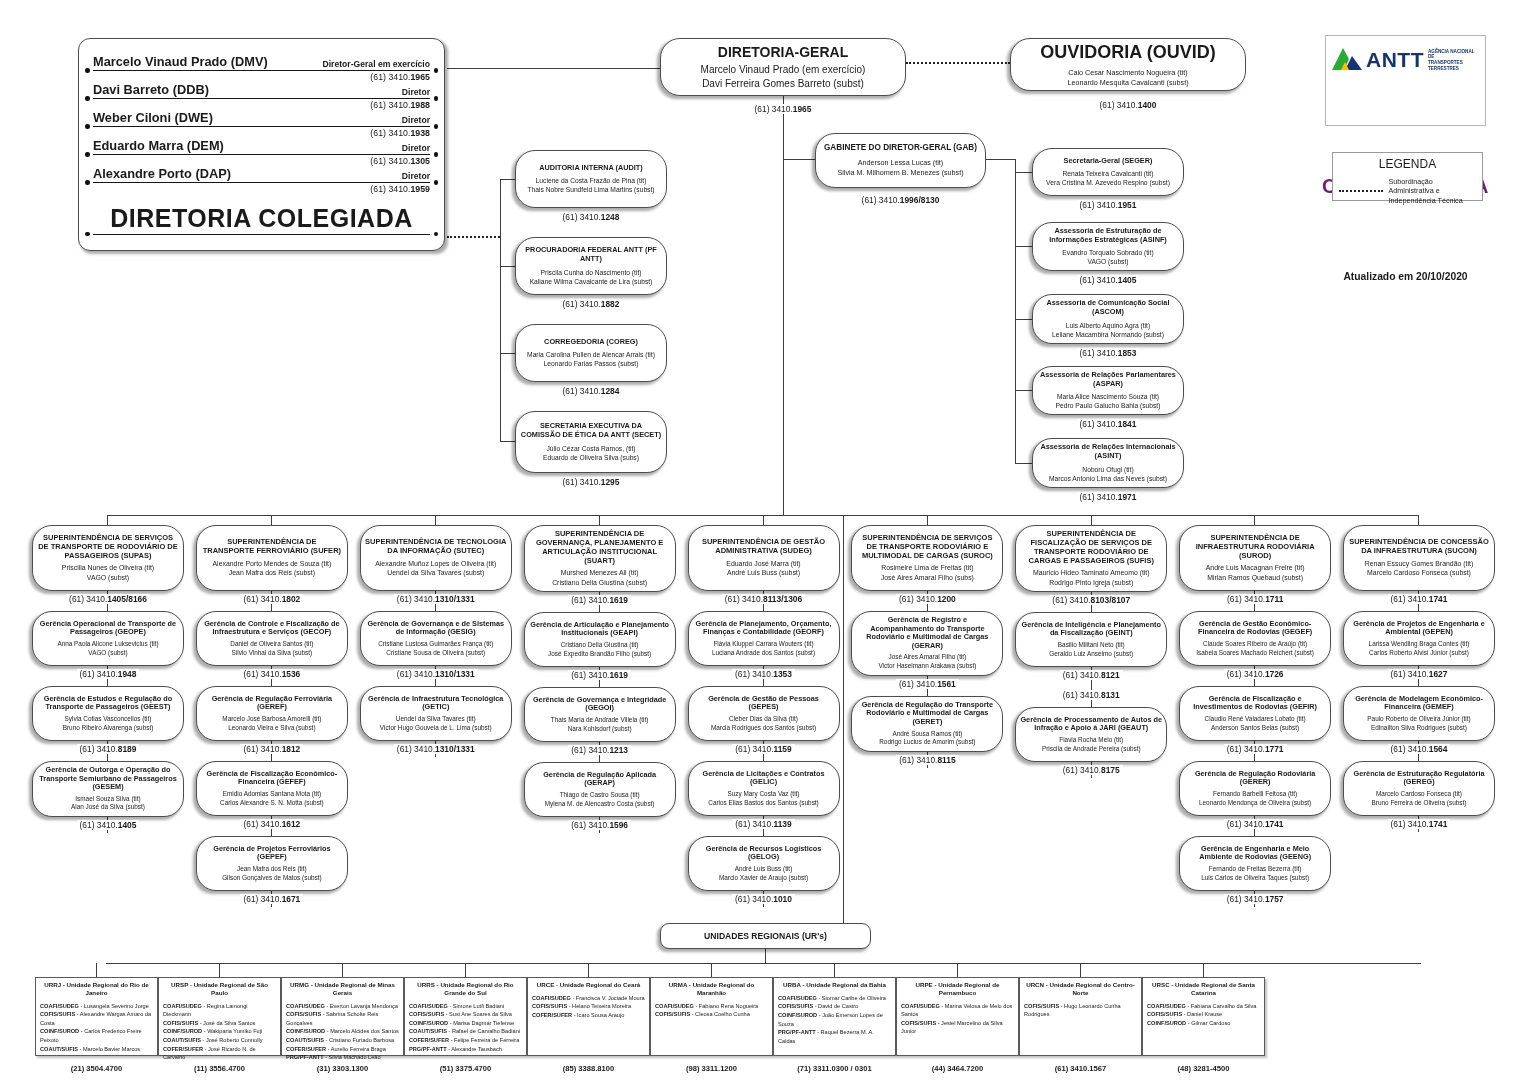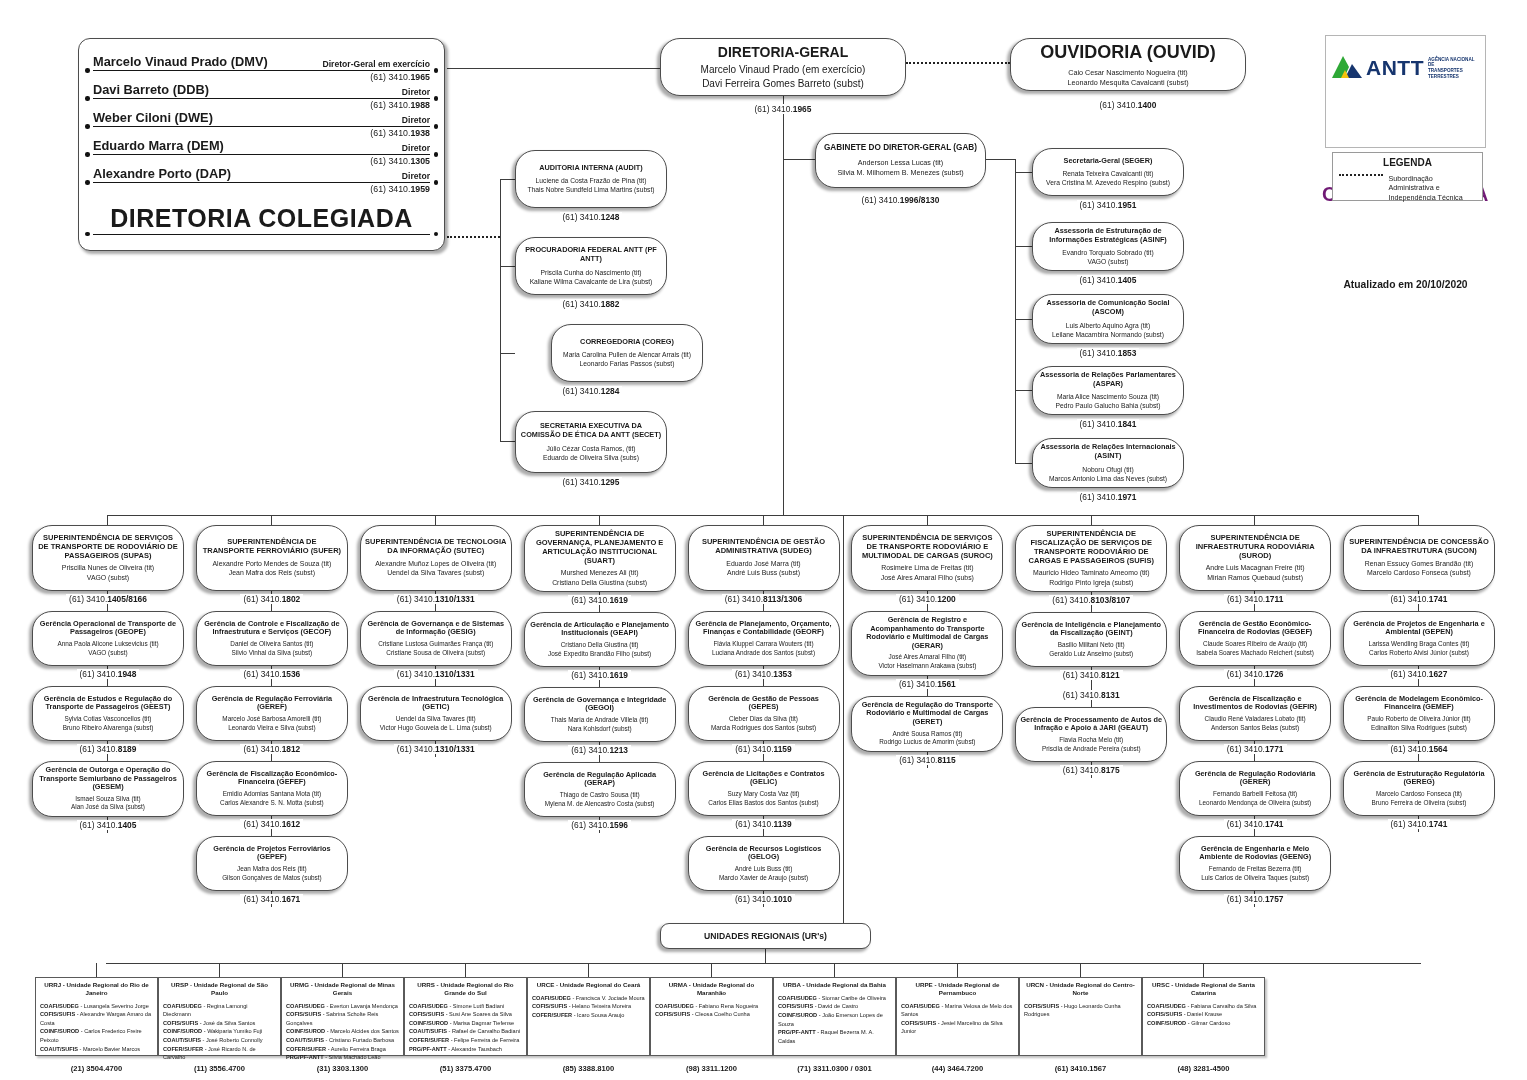--- a/index.html
+++ b/index.html
@@ -54,34 +54,34 @@
   #gab-phone{position:absolute;left:815px;top:192px;width:171px;}
 
   
   .unit{position:absolute;width:152px;z-index:2;}
   .unit .box{width:100%;}
   .unit .bt{font-size:7.3px;}
   .unit .bn{font-size:6.7px;margin-top:4px;}
   .unit .phone{margin-top:4px;}
 
   
-  #logo-box{position:absolute;left:1325px;top:35px;width:161px;height:113px;
+  #logo-box{position:absolute;left:1325px;top:35px;width:161px;height:91px;
     border:1px solid #b5b5b5;background:#fff;box-sizing:border-box;
-    display:flex;flex-direction:column;align-items:center;padding:18px 6px 4px;z-index:2;gap:48px;}
+    display:flex;flex-direction:column;align-items:center;padding:10px 6px 4px;z-index:2;gap:48px;}
   #logo-row{display:flex;align-items:center;gap:4px;}
   #logo-antt{font-weight:bold;font-size:21px;color:#16356e;letter-spacing:.5px;}
   #logo-cap{font-size:4.6px;font-weight:bold;color:#16356e;line-height:1.25;text-align:left;}
   #logo-bar{width:142px;height:4px;background:#0e7a3c;margin-top:2px;}
   #logo-title{font-weight:bold;font-size:19.5px;color:#701a75;letter-spacing:.5px;margin-top:3px;}
   #logo-upd{font-weight:bold;font-size:10.3px;margin-top:25px;}
   #legend-box{position:absolute;left:1332px;top:152px;width:151px;height:49px;
     border:1px solid #9a9a9a;background:#fff;box-sizing:border-box;
     display:flex;flex-direction:column;align-items:center;padding:4px;z-index:2;}
-  #legend-title{font-weight:bold;font-size:10px;}
-  #legend-row{display:flex;gap:6px;margin-top:6px;}
+  #legend-title{font-weight:normal;font-size:12px;}
+  #legend-row{display:flex;align-items:center;gap:6px;margin-top:6px;}
   #legend-dots{width:44px;border-top:2.2px dotted #222;}
   #legend-text{font-size:7.2px;line-height:1.3;width:88px;}
 
   
   #sup-row{position:absolute;left:32px;top:515px;width:1463px;display:flex;
     justify-content:space-between;align-items:flex-start;}
   .sup-col{width:152px;position:relative;padding-top:10px;box-sizing:border-box;
     display:flex;flex-direction:column;}
   .sup-col::before{content:'';position:absolute;left:calc(50% - .75px);top:0;bottom:4px;
     border-left:1.5px solid #3d3d3d;z-index:0;}
@@ -228,21 +228,21 @@
         <div class="box" style="min-height: 58px;">
           <div class="bt">PROCURADORIA FEDERAL ANTT (PF ANTT)</div>
           <div class="bn">
             <div>Priscila Cunha do Nascimento (tit)</div>
             <div>Kaliane Wilma Cavalcante de Lira (subst)</div>
           </div>
         </div>
         <div class="phone"><span>(61) 3410.<b>1882</b></span></div>
       </div>
       <div class="unit" style="left: 515px; top: 324px;">
-        <div class="box" style="min-height: 58px; margin-left: 36px;">
+        <div class="box" style="min-height: 58px;">
           <div class="bt">CORREGEDORIA (COREG)</div>
           <div class="bn">
             <div>Maria Carolina Pullen de Alencar Arrais (tit)</div>
             <div>Leonardo Farias Passos (subst)</div>
           </div>
         </div>
         <div class="phone"><span>(61) 3410.<b>1284</b></span></div>
       </div>
       <div class="unit" style="left: 515px; top: 411px;">
         <div class="box" style="min-height: 62px;">

